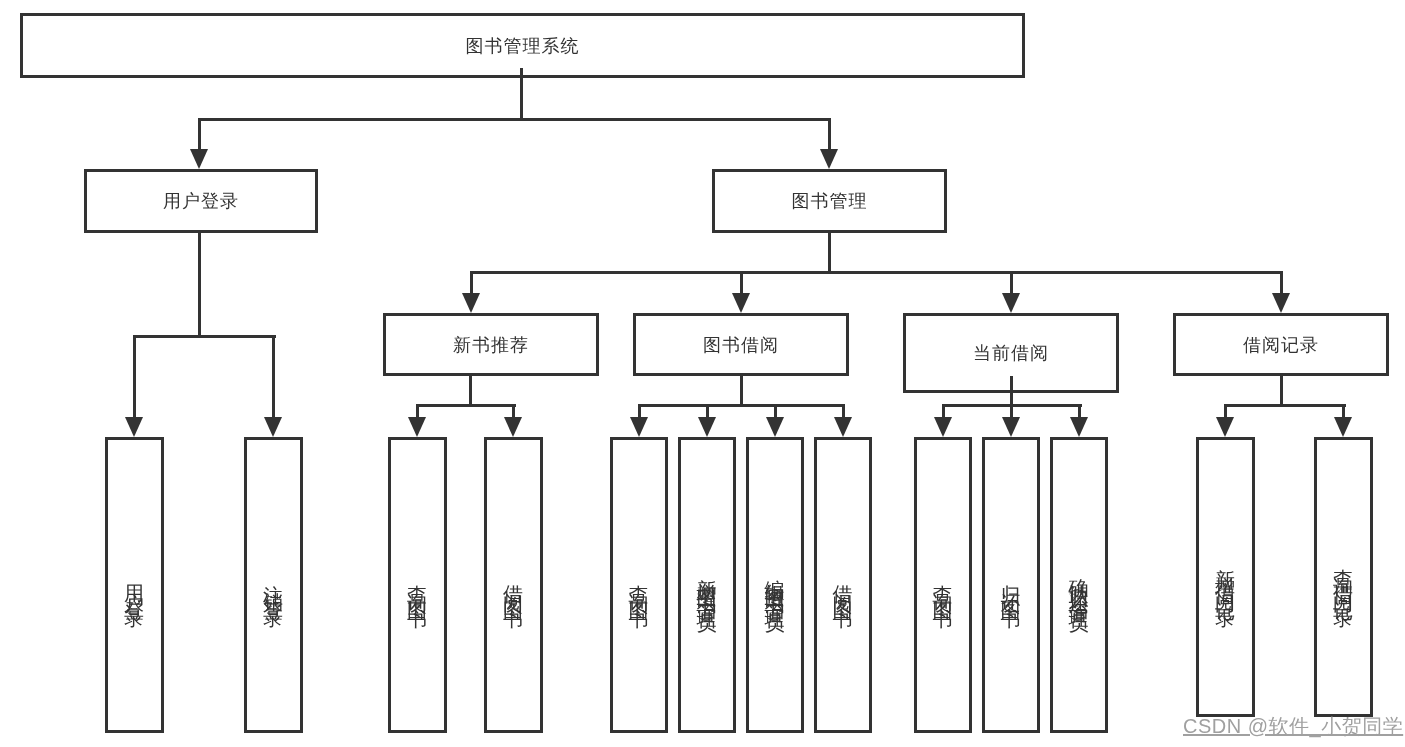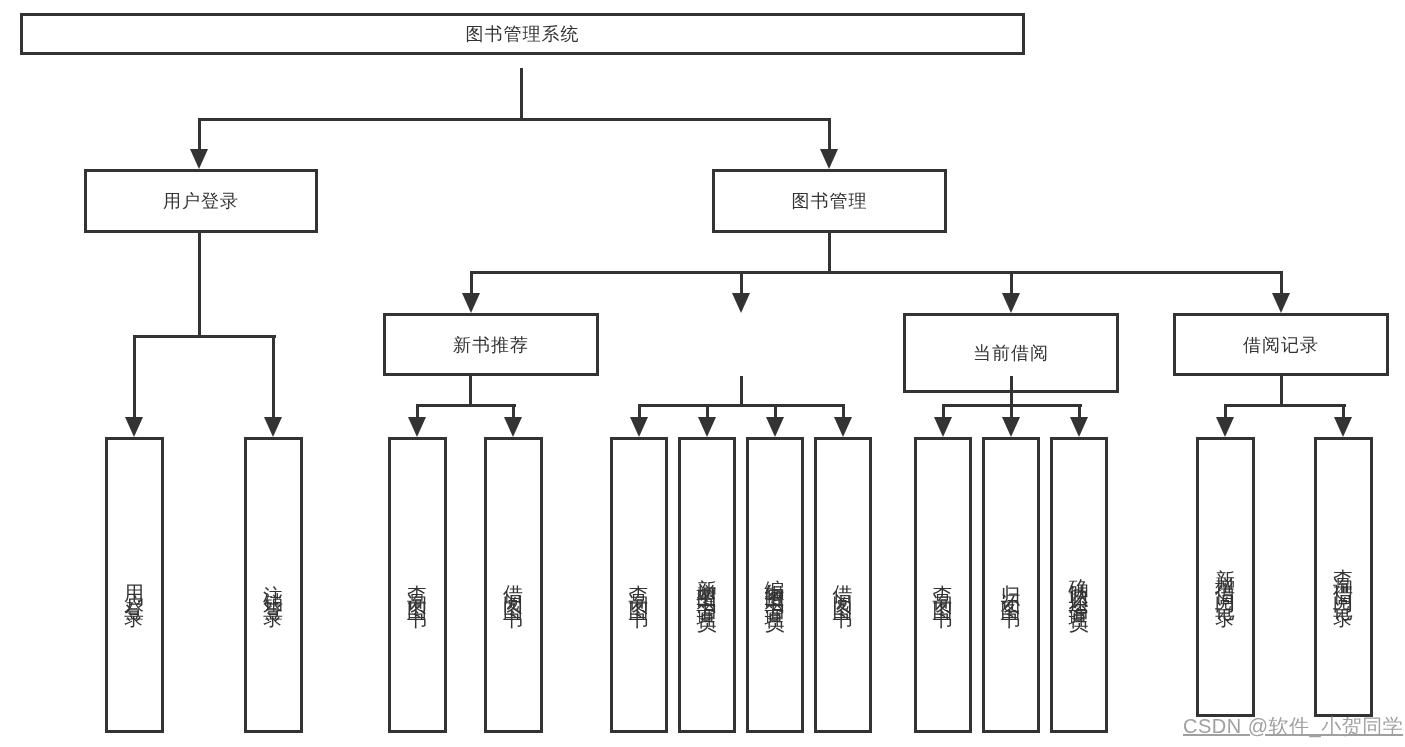--- a/index.html
+++ b/index.html
@@ -31,21 +31,21 @@
   .watermark{
     position:absolute;color:var(--watermark);font-size:20px;
     letter-spacing:0.5px;white-space:nowrap;opacity:.95;text-decoration:underline;
   }
 </style>
 </head>
 <body>
 
 <div class="canvas">
 
-  <div class="box" style="left:20px;top:13px;width:1005px;height:42px">
+  <div class="box" style="left:20px;top:13px;width:1005px;height:65px">
     <span>图书管理系统</span>
   </div>
 
   <div class="vline" style="left:520px;top:68px;width:3px;height:52px"></div>
   <div class="hline" style="left:198px;top:118px;width:633px;height:3px"></div>
   <div class="vline" style="left:198px;top:118px;width:3px;height:34px"></div>
   <div class="arrow" style="left:190px;top:149px"></div>
   <div class="vline" style="left:828px;top:118px;width:3px;height:34px"></div>
   <div class="arrow" style="left:820px;top:149px"></div>
 
@@ -69,20 +69,23 @@
   <div class="arrow" style="left:462px;top:293px"></div>
   <div class="vline" style="left:740px;top:271px;width:3px;height:26px"></div>
   <div class="arrow" style="left:732px;top:293px"></div>
   <div class="vline" style="left:1010px;top:271px;width:3px;height:26px"></div>
   <div class="arrow" style="left:1002px;top:293px"></div>
   <div class="vline" style="left:1280px;top:271px;width:3px;height:26px"></div>
   <div class="arrow" style="left:1272px;top:293px"></div>
 
   <div class="box" style="left:383px;top:313px;width:216px;height:63px">
     <span>新书推荐</span>
+  </div>
+  <div class="box" style="left:633px;top:313px;width:216px;height:63px">
+    <span>图书借阅</span>
   </div>
   <div class="box" style="left:903px;top:313px;width:216px;height:80px">
     <span>当前借阅</span>
   </div>
   <div class="box" style="left:1173px;top:313px;width:216px;height:63px">
     <span>借阅记录</span>
   </div>
 
   <div class="vline" style="left:469px;top:376px;width:3px;height:30px"></div>
   <div class="hline" style="left:416px;top:404px;width:100px;height:3px"></div>

